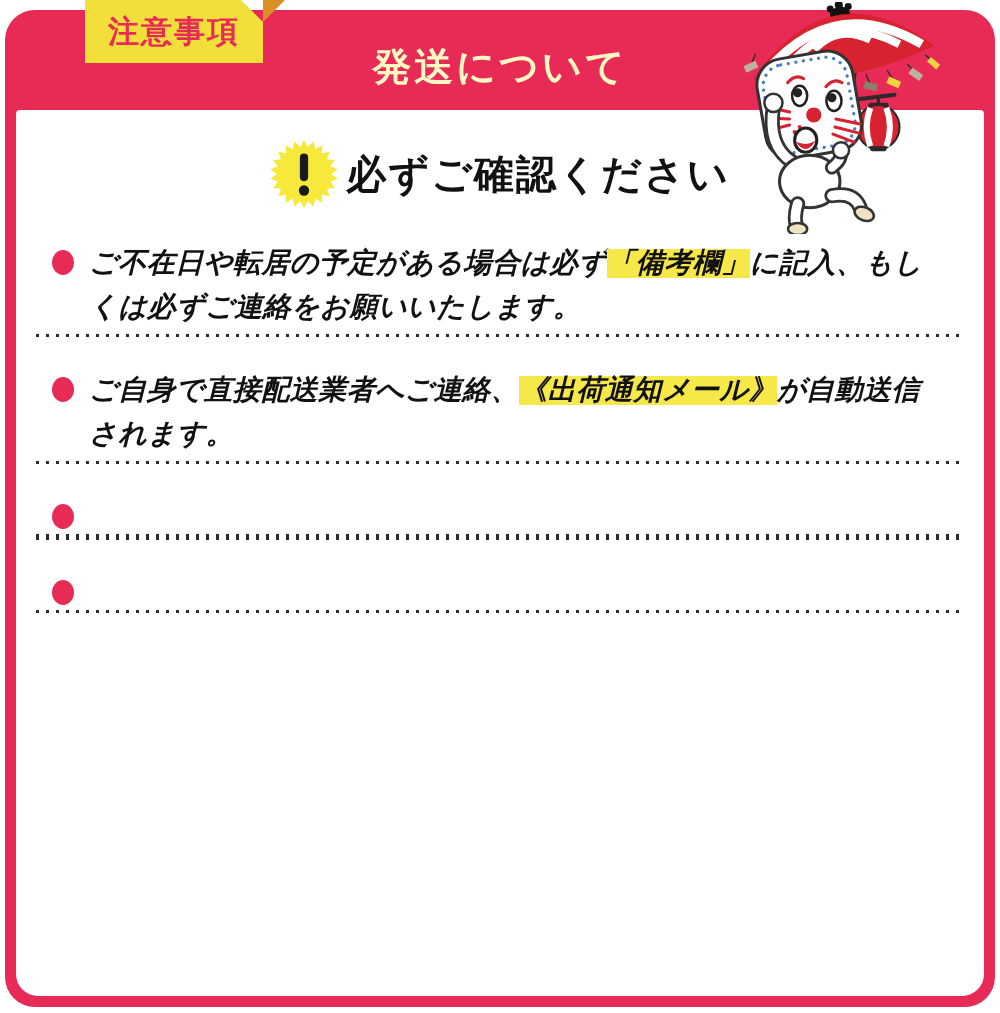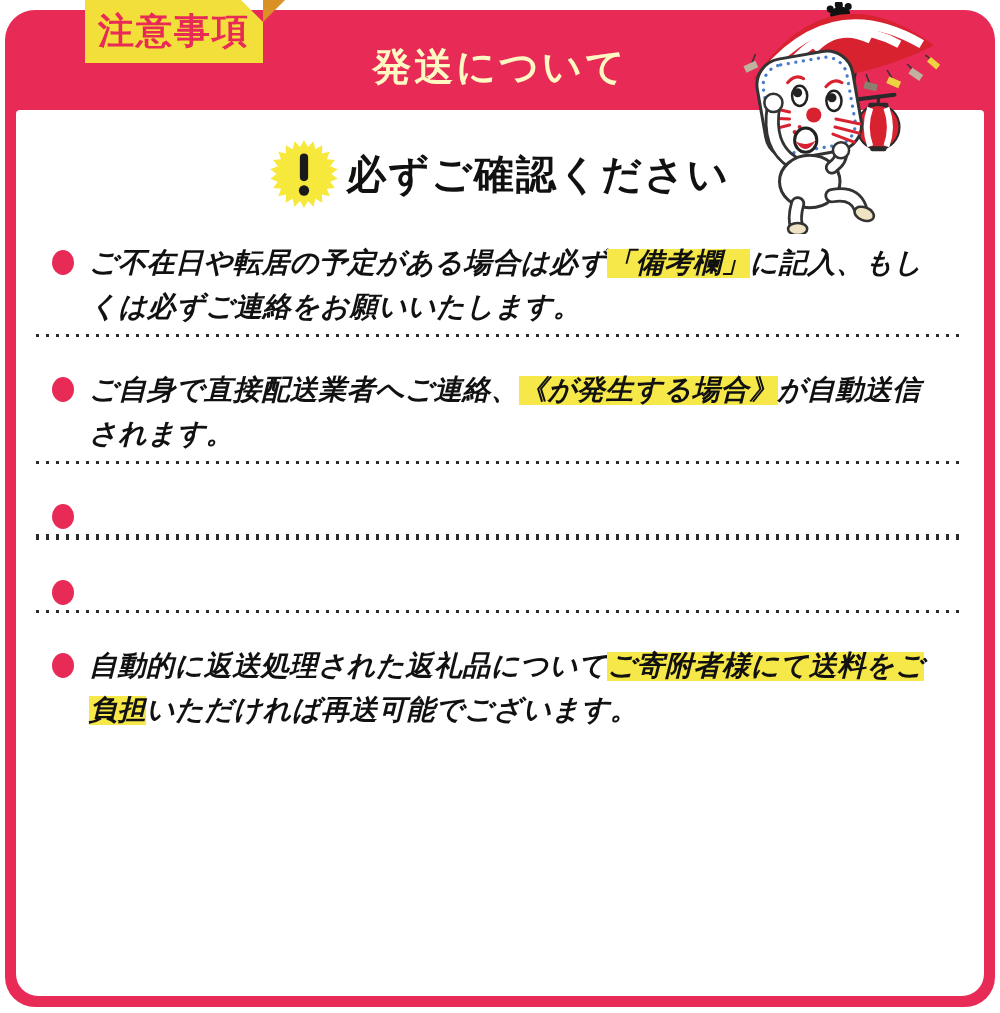--- a/index.html
+++ b/index.html
@@ -31,21 +31,21 @@
   .card-body{
     position:absolute;left:11px;right:11px;top:100px;bottom:11px;
     background:#ffffff;border-radius:4px 4px 22px 22px;
     padding:0 36px;overflow:hidden;
   }
   .badge{
     position:absolute;left:85px;top:0;width:178px;height:63px;z-index:3;
     background:var(--badge-yellow);
     clip-path:polygon(0 0,156px 0,178px 22px,178px 100%,0 100%);
     display:flex;align-items:center;justify-content:center;
-    font-size:36px;font-weight:800;color:var(--pink);letter-spacing:2px;
+    font-size:31px;font-weight:800;color:var(--pink);letter-spacing:2px;
   }
   .badge-fold{
     position:absolute;left:263px;top:0;width:22px;height:22px;z-index:3;
     background:var(--fold);
     clip-path:polygon(0 0,100% 0,0 100%);
   }
   .mascot{
     position:absolute;left:738px;top:2px;width:204px;height:232px;z-index:4;
   }
   .confirm-row{
@@ -90,36 +90,32 @@
       <div class="confirm-heading">必ずご確認ください</div>
     </div>
     <div class="notice-list">
         <div class="item">
           <span class="bullet"></span>
           <div class="item-text"><span>ご不在日や転居の予定がある場合は必ず</span><span class="hl">「備考欄」</span><span>に記入、もしくは必ずご連絡をお願いいたします。</span></div>
         </div>
         <div class="sep"></div>
         <div class="item">
           <span class="bullet"></span>
-          <div class="item-text"><span>ご自身で直接配送業者へご連絡、</span><span class="hl">《が発生する場合》</span><span>が自動送信されます。</span></div>
-        </div>
-        <div class="sep"></div>
-        <div class="item">
-          <span class="bullet"></span>
-        </div>
-        <div class="sep"></div>
-        <div class="sep"></div>
-        <div class="item">
-          <span class="bullet"></span>
-        </div>
-        <div class="sep"></div>
-        <div class="item">
-          <span class="bullet"></span>
-          <div class="item-text"><span>自動的に返送処理された返礼品について</span><span class="hl">ご寄附者様にて送料をご負担</span><span>いただければ再送可能でございます。</span><br></div>
-        </div>
+          <div class="item-text"><span>ご自身で直接配送業者へご連絡、</span><span class="hl">《出荷通知メール》</span><span>が自動送信されます。</span></div>
+        </div>
+        <div class="sep"></div>
+        <div class="item">
+          <span class="bullet"></span>
+        </div>
+        <div class="sep"></div>
+        <div class="sep"></div>
+        <div class="item">
+          <span class="bullet"></span>
+        </div>
+        <div class="sep"></div>
       </div>
   </div>
 </div>
 
 <div class="badge">注意事項</div>
 <div class="badge-fold"></div>
 
 <svg class="mascot" viewBox="0 0 200 230">
 
   <line x1="116" y1="56" x2="100" y2="150" stroke="#2A2A2A" stroke-width="6" stroke-linecap="round"></line>

